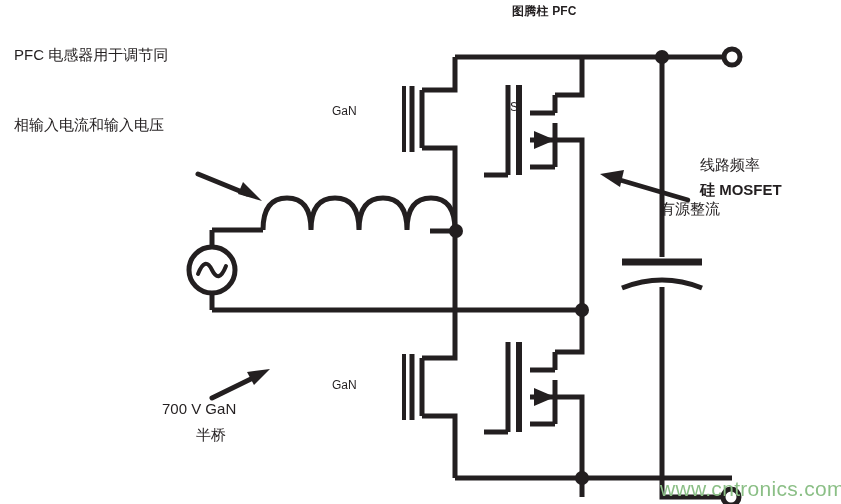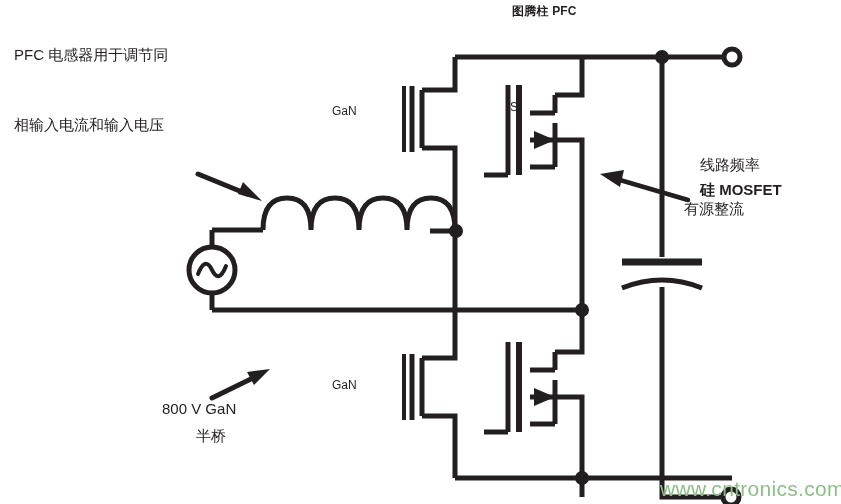--- a/index.html
+++ b/index.html
@@ -174,20 +174,20 @@
   <div class="txt anno-txt" style="left:14px; top:71px;margin-top:44px;">相输入电流和输入电压</div>
 
   <div class="txt part-txt" style="left:332px; top:104px;">GaN</div>
 
   <div class="txt part-txt" style="left:510px; top:100px;">Si</div>
 
   <div class="txt part-txt" style="left:332px; top:378px;">GaN</div>
 
   <div class="txt anno-txt" style="left:700px; top:145px;margin-top:10px;">线路频率</div>
   <div class="txt anno-txt" style="left:700px; top:180px;font-weight:bold;">硅 MOSFET</div>
-  <div class="txt anno-txt" style="left:684px; top:199px;">有源整流</div>
+  <div class="txt anno-txt" style="left:660px; top:199px;">有源整流</div>
 
-  <div class="txt anno-txt" style="left:162px; top:399px;">800 V GaN</div>
-  <div class="txt anno-txt" style="left:196px; top:426px;">半桥</div>
+  <div class="txt anno-txt" style="left:162px; top:399px;">700 V GaN</div>
+  <div class="txt anno-txt" style="left:196px; top:426px;font-family:Liberation Serif, serif;">半桥</div>
 
   <div class="watermark-txt" style="left:660px; top:477px;">www.cntronics.com</div>
 
 </div>
 
 </body></html>

